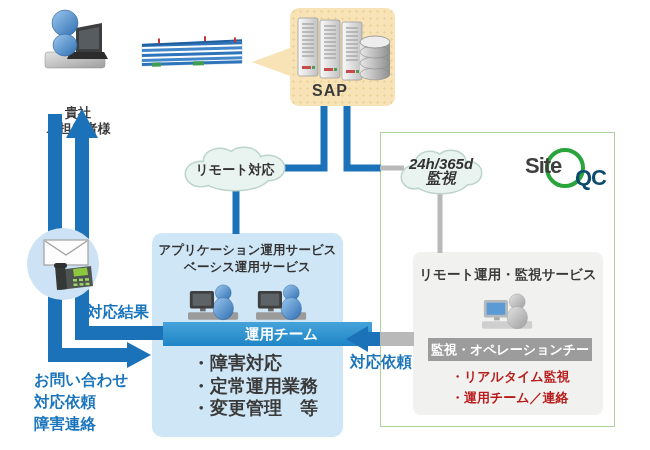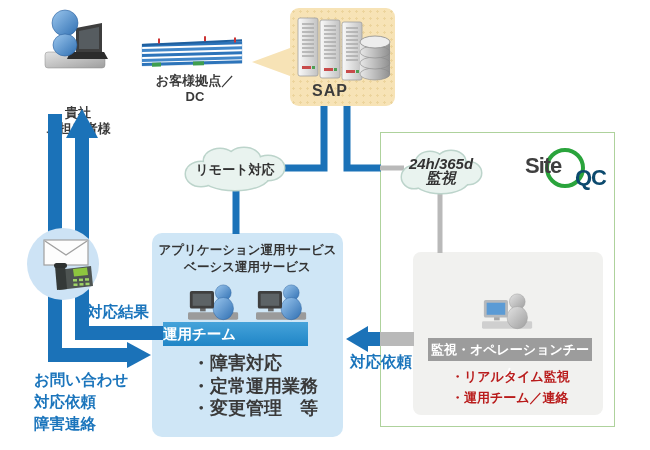--- a/index.html
+++ b/index.html
@@ -28,23 +28,23 @@
 
   
   .logo{left:525px;top:146px;width:84px;height:42px;}
   .logo .ring{position:absolute;left:20px;top:2px;width:32px;height:32px;border:4px solid #2aa43c;border-radius:50%;}
   .logo .t1{position:absolute;left:0px;top:7px;font-size:22px;font-weight:bold;color:#3f3f3f;letter-spacing:-1px;}
   .logo .t2{position:absolute;left:50px;top:19px;font-size:22px;font-weight:bold;color:#0c4a6e;letter-spacing:-1px;}
 
   
   .ops-box{left:152px;top:233px;width:191px;height:204px;background:#cfe6f6;border-radius:10px;}
   .ops-title{position:absolute;left:0;width:100%;font-size:12.5px;font-weight:bold;color:#333;text-align:center;}
-  .ops-banner{position:absolute;left:11px;top:89px;width:145px;height:24px;
+  .ops-banner{position:absolute;left:11px;top:89px;width:181px;height:24px;
     background:linear-gradient(180deg,#46a3da,#1f85c6);color:#fff;font-size:14.5px;font-weight:bold;
-    text-align:left;line-height:24px;}
+    text-align:center;line-height:24px;padding-left:28px;}
   .ops-bullets{position:absolute;left:40px;top:119px;font-size:18px;font-weight:bold;color:#3a3a3a;line-height:22.5px;}
 
   
   .mon-box{left:413px;top:252px;width:190px;height:163px;background:#f1f1ef;border-radius:8px;}
   .mon-title{position:absolute;left:0;top:14px;width:100%;font-size:13.5px;font-weight:bold;color:#3a3a3a;text-align:center;}
   .mon-banner{position:absolute;left:15px;top:86px;width:164px;height:23px;background:#9c9c9c;color:#fff;
     font-size:13px;font-weight:bold;text-align:center;line-height:23px;}
   .mon-bullets{position:absolute;left:38px;top:114px;font-size:13px;font-weight:bold;color:#b91c1c;line-height:21px;}
 
   
@@ -120,24 +120,20 @@
       <rect x="4" y="23" width="100" height="3" fill="#4287c9"></rect>
       <rect x="4" y="27" width="100" height="3" fill="#2d74ba"></rect>
       <polygon points="4,8 104,6 104,8 4,10" fill="#1f5f9e"></polygon>
       <rect x="14" y="27" width="9" height="4" fill="#3f9e4f"></rect>
       <rect x="55" y="27" width="11" height="4" fill="#3f9e4f"></rect>
       <rect x="20" y="3" width="2" height="5" fill="#cc3333"></rect>
       <rect x="66" y="2" width="2" height="5" fill="#cc3333"></rect>
       <rect x="96" y="4" width="2" height="5" fill="#cc3333"></rect>
     </g>
   </svg>
-  <div class="abs z2 ctr actor-label" style="left:138px;top:73px;width:114px;">
-    <div>お客様拠点／</div>
-    <div>DC</div>
-  </div>
 
   <div class="abs z2 sap-panel"></div>
   <div class="abs z2 sap-tail"></div>
   <svg class="abs z3" width="96" height="66" viewBox="0 0 96 66" style="left:296px;top:16px;">
     <g>
       <rect x="2" y="2" width="20" height="58" rx="2" fill="url(#gTower)" stroke="#9e9e9e" stroke-width="0.8"></rect>
       <rect x="24" y="4" width="20" height="58" rx="2" fill="url(#gTower)" stroke="#9e9e9e" stroke-width="0.8"></rect>
       <rect x="46" y="6" width="20" height="58" rx="2" fill="url(#gTower)" stroke="#9e9e9e" stroke-width="0.8"></rect>
       <g stroke="#aaaaaa" stroke-width="1.6">
         <path d="M6,8 h12 M6,12 h12 M6,16 h12 M6,20 h12 M6,24 h12 M6,28 h12 M6,32 h12 M6,36 h12 M6,40 h12"></path>
@@ -227,20 +223,21 @@
     </svg>
     <div class="ops-banner">運用チーム</div>
     <div class="ops-bullets">
       <div>・障害対応</div>
       <div>・定常運用業務</div>
       <div>・変更管理　等</div>
     </div>
   </div>
 
   <div class="abs z2 mon-box">
+    <div class="mon-title">リモート運用・監視サービス</div>
     <svg width="52" height="40" viewBox="0 0 56 42" style="position:absolute;left:69px;top:40px;">
       <rect x="0" y="31" width="54" height="8" rx="1.5" fill="#cfcfcf"></rect>
       <circle cx="38" cy="10" r="8.5" fill="url(#gGray)" stroke="#9a9a9a" stroke-width="0.5"></circle>
       <ellipse cx="38" cy="27" rx="11" ry="12" fill="url(#gGray)" stroke="#9a9a9a" stroke-width="0.5"></ellipse>
       <rect x="13" y="25" width="6" height="5" fill="#a8a8a8"></rect>
       <rect x="2" y="8" width="26" height="19" rx="2" fill="#b6b9bc"></rect>
       <rect x="5" y="11" width="20" height="13" fill="#5b9bd5"></rect>
     </svg>
     <div class="mon-banner">監視・オペレーションチーム</div>
     <div class="mon-bullets">

